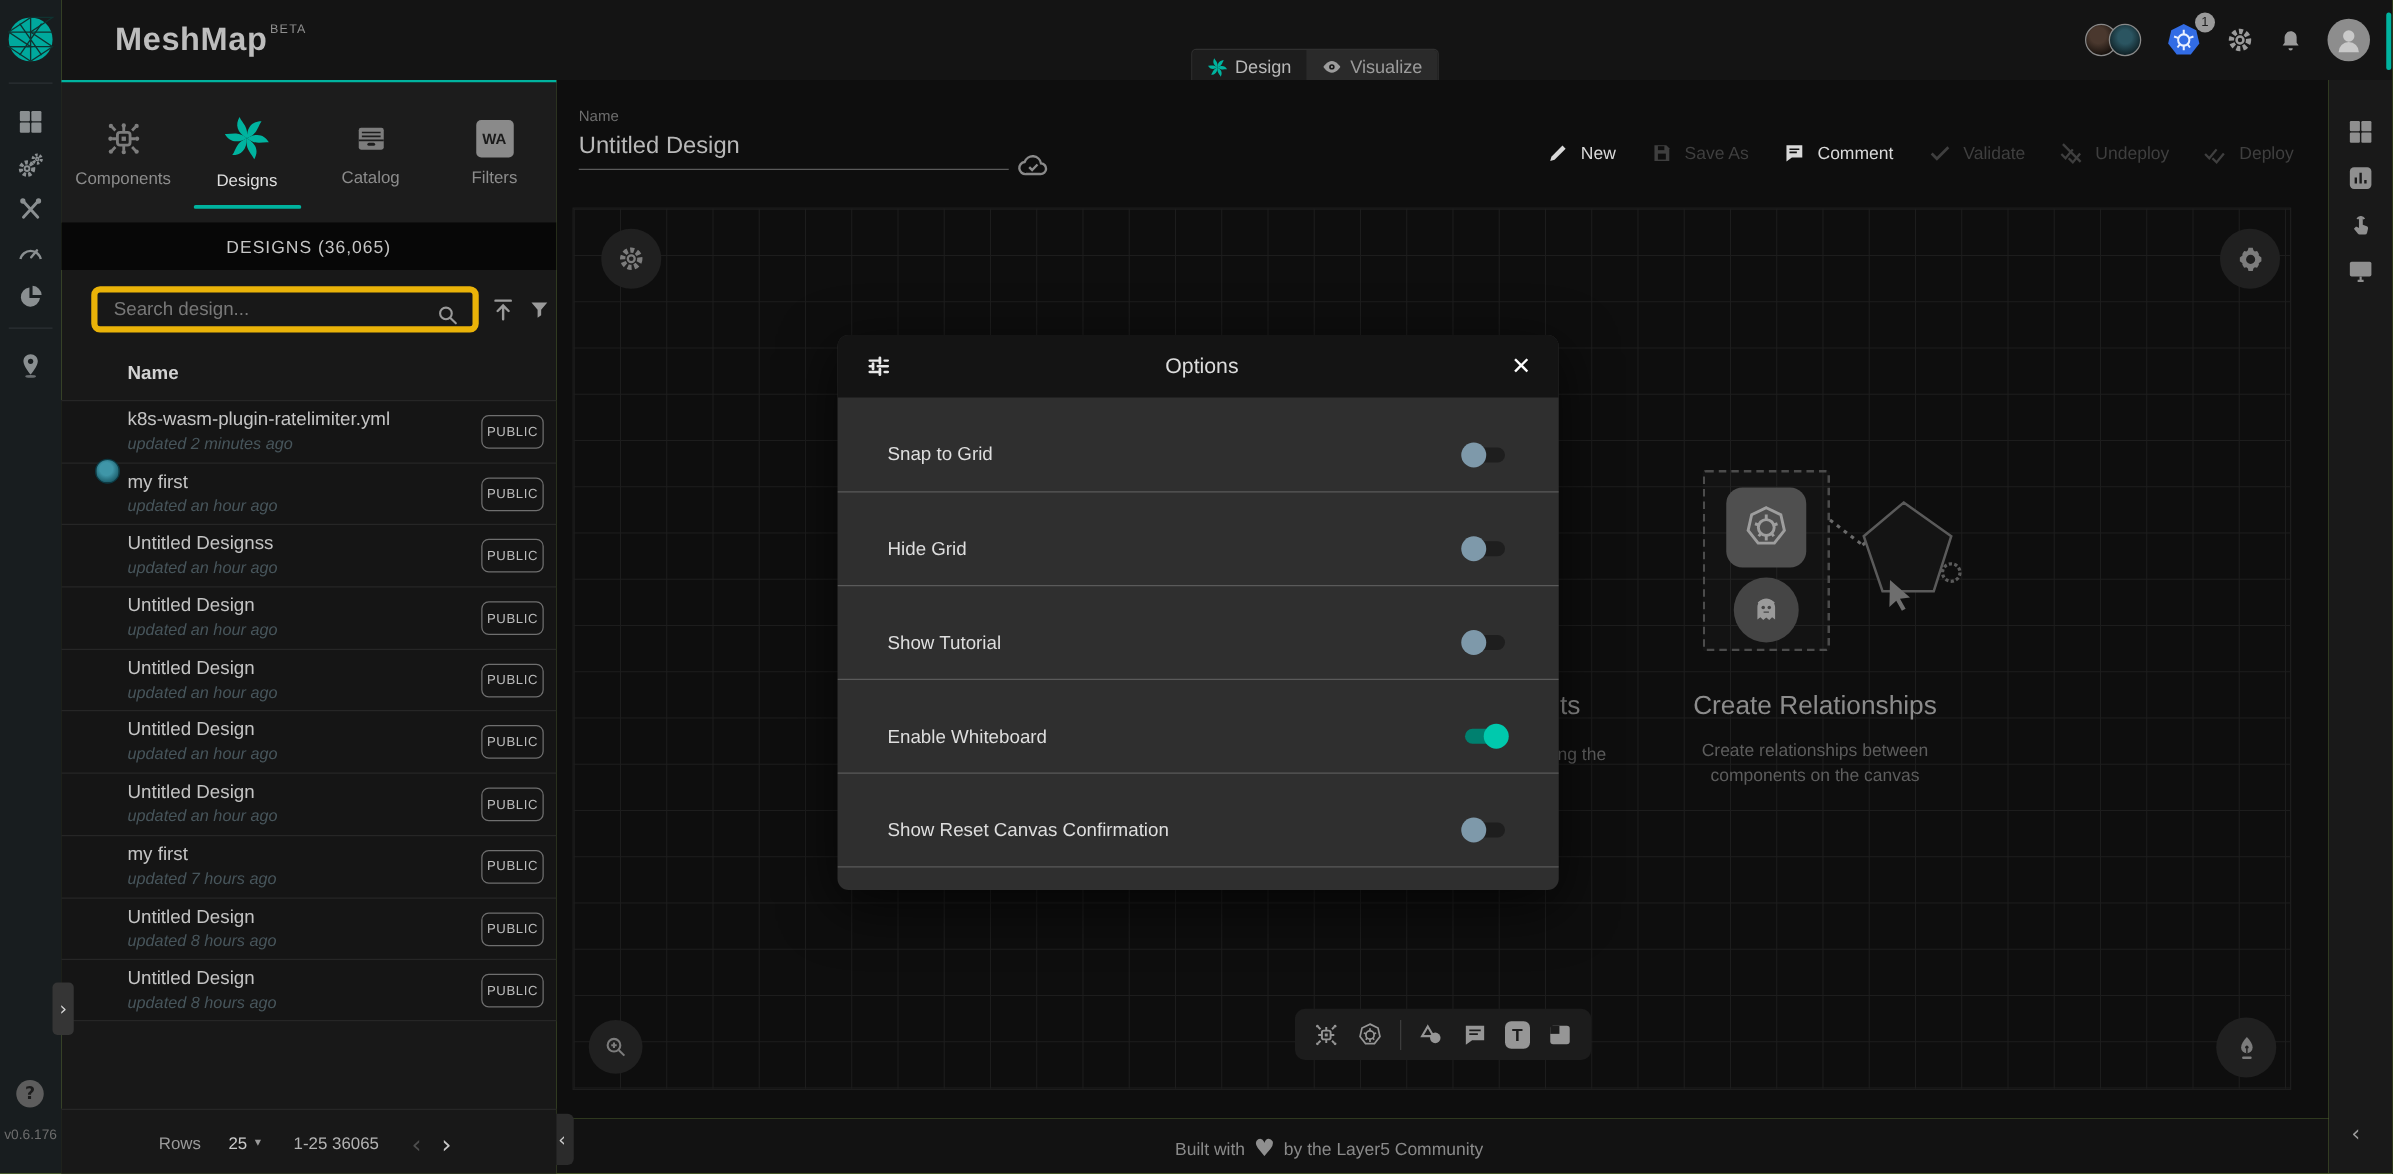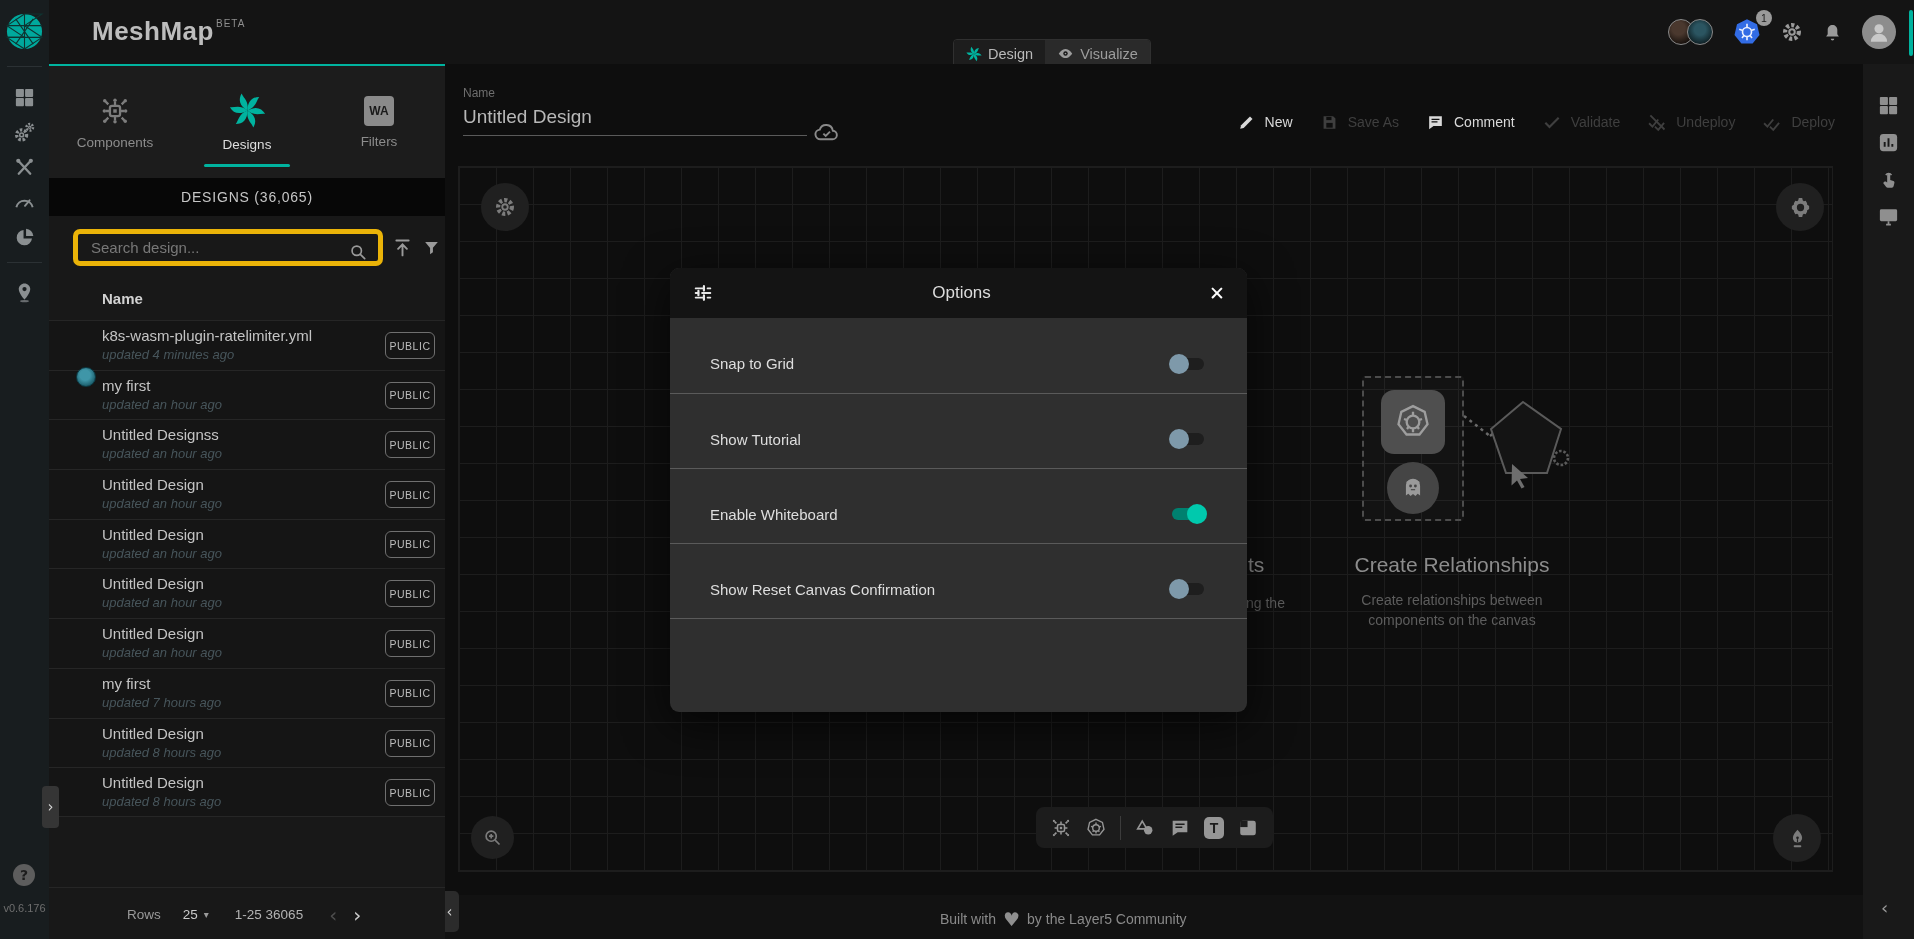--- a/index.html
+++ b/index.html
@@ -302,20 +302,31 @@
             <path d="M12 12C12 6 15 3.2 19.6 3.2 17.4 6.4 17.6 9.8 12 12z" transform="rotate(180 12 12)"></path>
             <path d="M12 12C12 6 15 3.2 19.6 3.2 17.4 6.4 17.6 9.8 12 12z" transform="rotate(240 12 12)"></path>
             <path d="M12 12C12 6 15 3.2 19.6 3.2 17.4 6.4 17.6 9.8 12 12z" transform="rotate(300 12 12)"></path>
           </g>
             </svg>
         </span>
         <span>Designs</span>
         <span class="tab-underline"></span>
       </div>
       <div class="tab">
+        <span class="tab-ic">
+          <svg width="30" height="30" viewBox="0 0 24 24">
+              <rect x="4" y="5" width="16" height="14" rx="1.5" fill="currentColor"></rect>
+              <path d="M6 8h12M6 10.5h12" stroke="#1c1c1c" stroke-width="1.1"></path>
+              <path d="M4 13h16" stroke="#1c1c1c" stroke-width="1.2"></path>
+              <rect x="9.5" y="14.5" width="5" height="2" rx="1" fill="#1c1c1c"></rect>
+            </svg>
+        </span>
+        <span>Catalog</span>
+      </div>
+      <div class="tab">
         <span class="tab-ic" style="width:30px;height:30px;background:#8a8a8a;border-radius:4px;display:flex;align-items:center;justify-content:center;">
           <span style="color:#1a1a1a;font-weight:bold;font-size:12px;">WA</span>
         </span>
         <span>Filters</span>
       </div>
     </div>
 
     <div class="abs count-band">DESIGNS (36,065)</div>
 
     <div class="abs search-row">
@@ -340,21 +351,21 @@
             <path d="M4 5h16l-6.2 7.4V18l-3.6 2.5v-8z" fill="currentColor"></path>
           </svg>
       </span>
     </div>
 
     <div class="abs col-name">Name</div>
 
     <div class="abs rows">
       <div class="drow">
         <div class="drow-name">k8s-wasm-plugin-ratelimiter.yml</div>
-        <div class="drow-upd">updated 4 minutes ago</div>
+        <div class="drow-upd">updated 2 minutes ago</div>
         <div class="pub-badge">PUBLIC</div>
         <div class="row-avatar"></div>
       </div>
       <div class="drow">
         <div class="drow-name">my first</div>
         <div class="drow-upd">updated an hour ago</div>
         <div class="pub-badge">PUBLIC</div>
       </div>
       <div class="drow">
         <div class="drow-name">Untitled Designss</div>
@@ -647,20 +658,27 @@
     </div>
     <div>
       <div class="opt-row">
         <span class="opt-label">Snap to Grid</span>
         <span class="toggle">
             <span class="track"></span>
             <span class="knob"></span>
           </span>
       </div>
       <div class="opt-row">
+        <span class="opt-label">Hide Grid</span>
+        <span class="toggle">
+            <span class="track"></span>
+            <span class="knob"></span>
+          </span>
+      </div>
+      <div class="opt-row">
         <span class="opt-label">Show Tutorial</span>
         <span class="toggle">
             <span class="track"></span>
             <span class="knob"></span>
           </span>
       </div>
       <div class="opt-row">
         <span class="opt-label">Enable Whiteboard</span>
         <span class="toggle on">
             <span class="track"></span>

